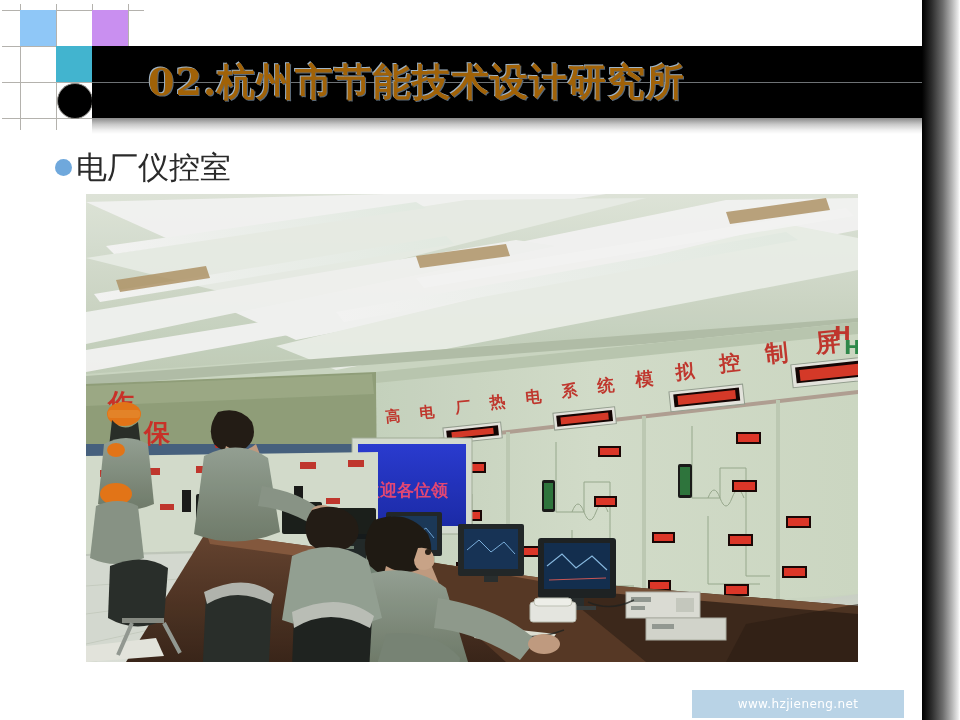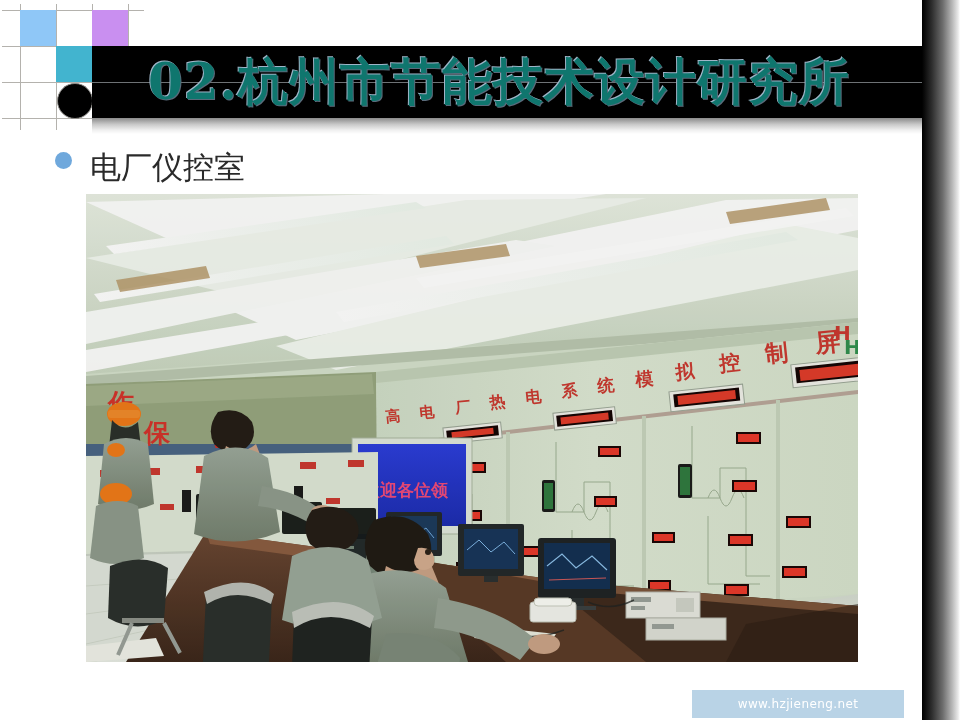--- a/index.html
+++ b/index.html
@@ -31,28 +31,28 @@
   .titlebar{
     position:absolute;left:92px;top:46px;width:830px;height:72px;background:#000000;
   }
   .titlebar:after{
     content:"";position:absolute;left:0;top:72px;width:100%;height:16px;
     background:linear-gradient(to bottom,#8a8a8a 0%,#c9c9c9 40%,#efefef 75%,#ffffff 100%);
   }
   .title-rule{position:absolute;left:0;top:36px;width:100%;height:1px;background:#c9cfd6;opacity:.55;}
   .title-text{
     position:absolute;left:56px;top:50%;transform:translateY(-50%);
-    color:#0f766e;font-size:50px;line-height:1;letter-spacing:1px;
+    color:#a16207;font-size:38px;line-height:1;letter-spacing:1px;
     font-family:"DejaVu Serif","Liberation Serif",serif;font-weight:700;
     text-shadow:1px 1px 0 #5a6a7a,-1px -1px 0 #9fb4c7;
     white-space:nowrap;
   }
 
   
-  .bullet-row{position:absolute;left:55px;top:152px;display:flex;align-items:flex-start;gap:18px;}
+  .bullet-row{position:absolute;left:55px;top:152px;display:flex;align-items:center;gap:4px;}
   .bullet-dot{width:17px;height:17px;border-radius:50%;background:#6fa8dc;flex:none;}
   .bullet-text{
     font-size:31px;color:#2a2a2a;line-height:1;
     font-family:"DejaVu Serif","Liberation Serif",serif;
   }
 
   
   .photo{
     position:absolute;left:86px;top:194px;width:772px;height:468px;overflow:hidden;
     background:#5f6b55;

